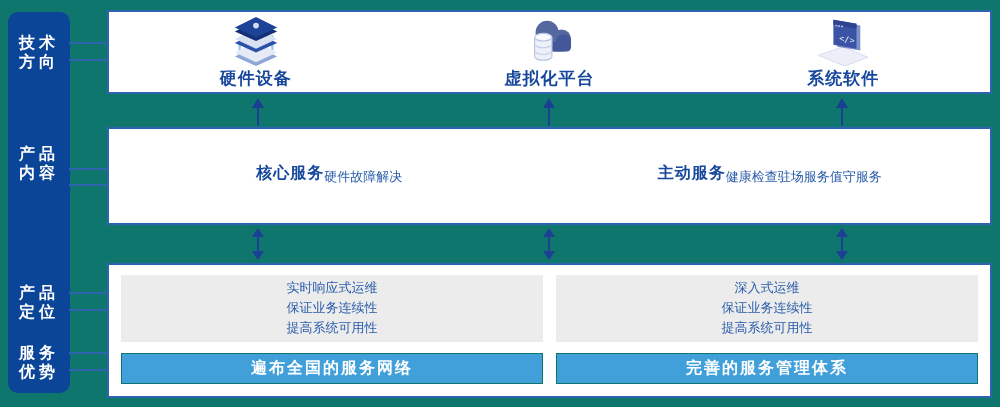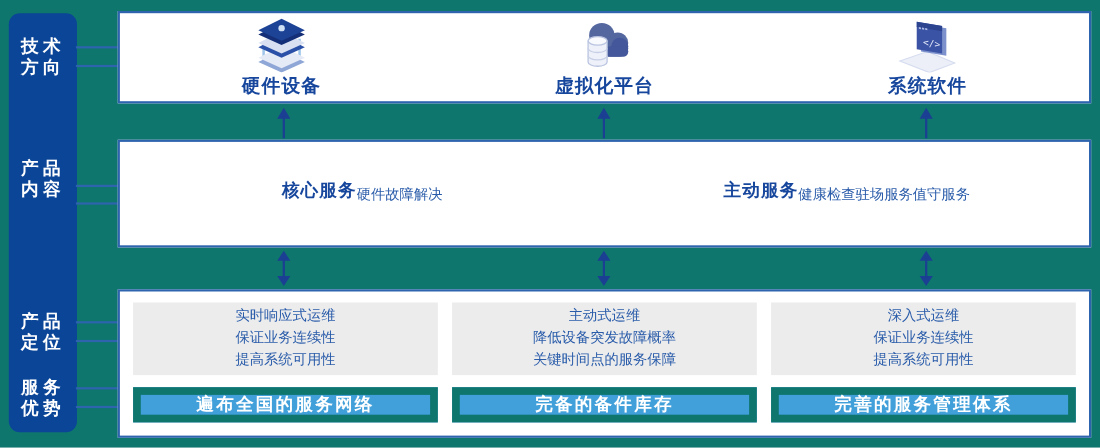--- a/index.html
+++ b/index.html
@@ -34,21 +34,21 @@
   
   .svc-col { flex:1; display:flex; flex-direction:row; align-items:center; justify-content:center; }
   .svc-title { font-size:16px; font-weight:bold; color:#17479d; letter-spacing:1px; margin-bottom:5px; }
   .svc-item { font-size:13px; color:#2a5caa; line-height:19px; }
 
   
   .pos-col { flex:1; display:flex; flex-direction:column;font-family:Liberation Mono, monospace; }
   .pos-panel { height:70px; background:#ececec; display:flex; flex-direction:column;
                align-items:center; justify-content:center; }
   .pos-line { font-size:13px; color:#2a5caa; line-height:20px; }
-  .adv-bar { margin-top:11px; height:32px; background:#419fd9; border:7px solid #0f766e;
+  .adv-bar { margin-top:11px; height:32px; background:#419fd9; border:1px solid #0f766e;
              display:flex; align-items:center; justify-content:center;
              color:#ffffff; font-size:16px; font-weight:bold; letter-spacing:2px; }
 
   
   .arrow { position:absolute; width:14px; }
   .arrow svg { display:block; width:100%; height:100%; }
 </style>
 </head>
 <body>
 
@@ -184,28 +184,20 @@
 
     <div class="pos-col">
       <div class="pos-panel">
         <div class="pos-line">实时响应式运维</div>
         <div class="pos-line">保证业务连续性</div>
         <div class="pos-line">提高系统可用性</div>
       </div>
       <div class="adv-bar">遍布全国的服务网络</div>
     </div>
 
-    <div class="pos-col">
-      <div class="pos-panel">
-        <div class="pos-line">主动式运维</div>
-        <div class="pos-line">降低设备突发故障概率</div>
-        <div class="pos-line">关键时间点的服务保障</div>
-      </div>
-      <div class="adv-bar">完备的备件库存</div>
-    </div>
 
     <div class="pos-col">
       <div class="pos-panel">
         <div class="pos-line">深入式运维</div>
         <div class="pos-line">保证业务连续性</div>
         <div class="pos-line">提高系统可用性</div>
       </div>
       <div class="adv-bar">完善的服务管理体系</div>
     </div>
   </div>

